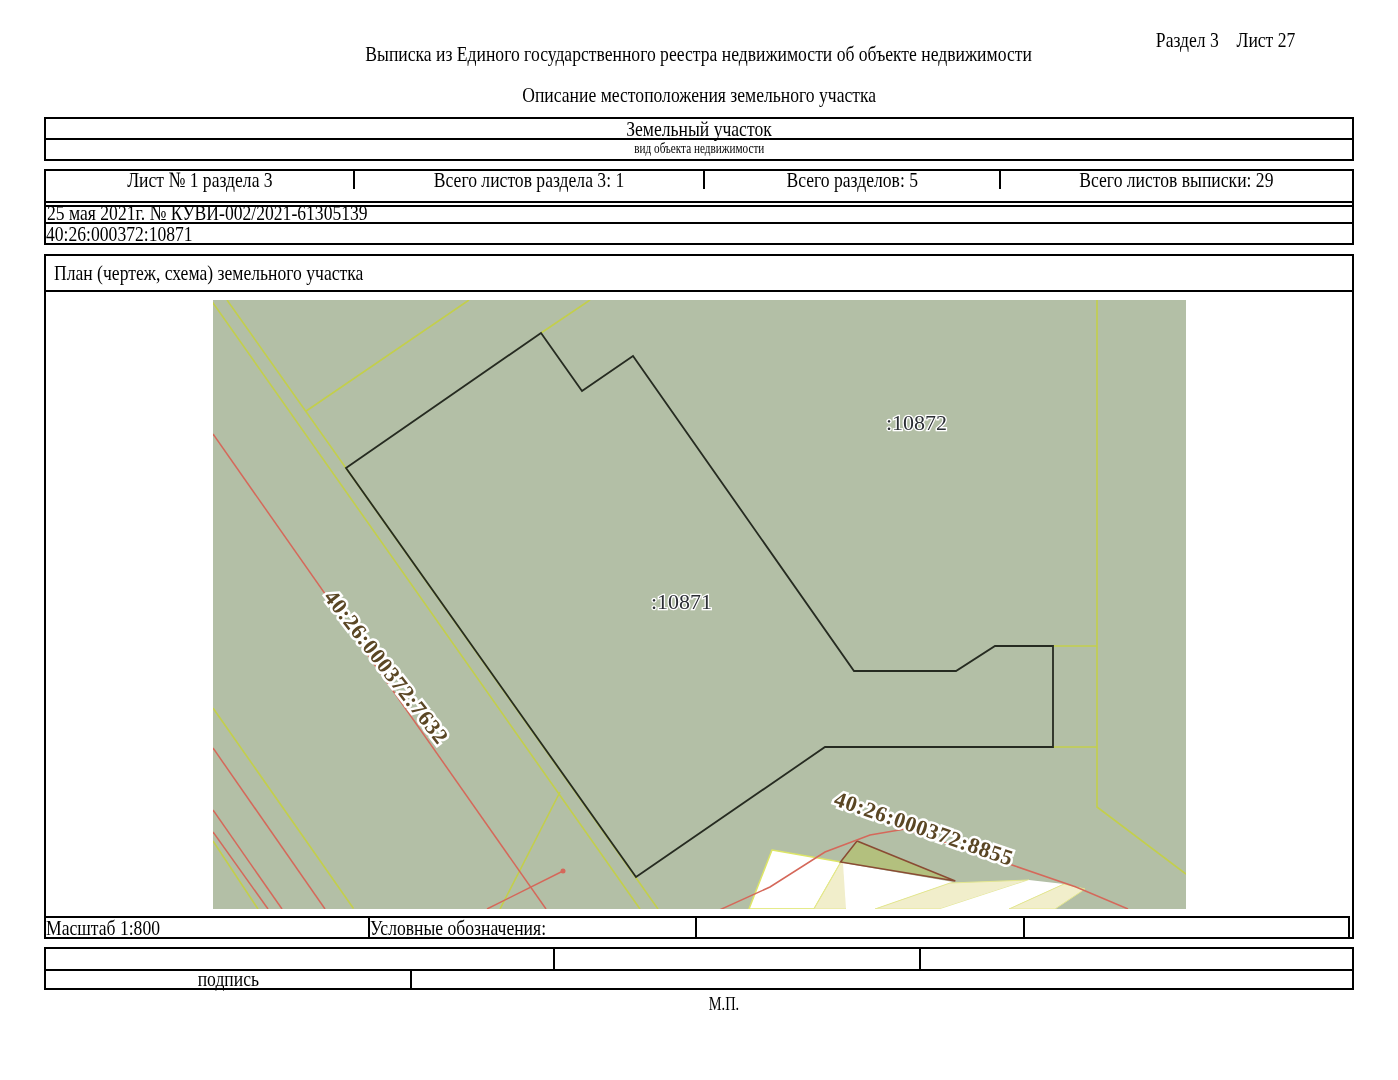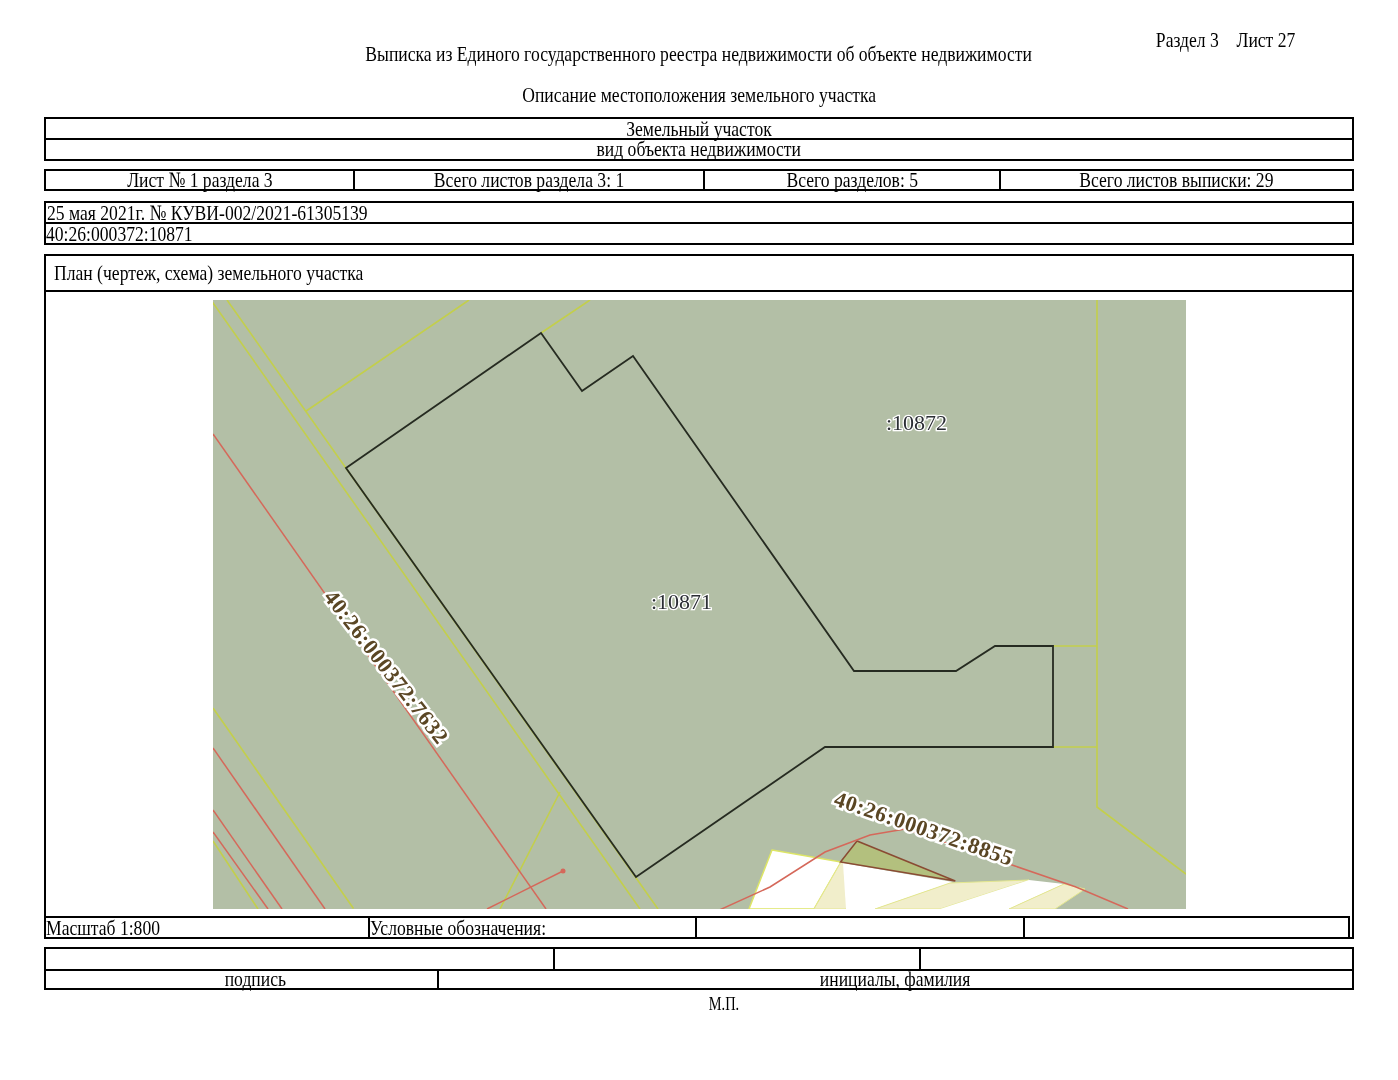--- a/index.html
+++ b/index.html
@@ -17,32 +17,32 @@
 <div class="abs" style="top:27px;left:1000px;width:295px;text-align:right;font-size:22px;"><span class="sxr">Раздел 3&nbsp;&nbsp;&nbsp;&nbsp;Лист 27</span></div>
 
 <div class="abs ctr" style="top:41px;left:0;width:1398px;font-size:22px;"><span class="sxc">Выписка из Единого государственного реестра недвижимости об объекте недвижимости</span></div>
 
 <div class="abs ctr" style="top:82px;left:0;width:1398px;font-size:22px;"><span class="sxc">Описание местоположения земельного участка</span></div>
 
 <div class="abs" style="top:117px;left:44px;width:1306px;border:2px solid #000;">
 
   <div class="ctr" style="height:19px;border-bottom:2px solid #000;font-size:22px;line-height:19px;text-align:center;"><span class="sxc">Земельный участок</span></div>
 
-  <div class="ctr" style="height:19px;font-size:22px;line-height:18px;"><span class="sxc">вид объекта недвижимости</span></div>
+  <div class="ctr" style="height:19px;font-size:14px;line-height:18px;"><span class="sxc">вид объекта недвижимости</span></div>
 </div>
 
 <div class="abs" style="top:169px;left:44px;width:1306px;border:2px solid #000;display:flex;font-size:22px;">
 
   <div class="ctr" style="width:307px;border-right:2px solid #000;height:18px;line-height:17px;"><span class="sxc">Лист № 1 раздела 3</span></div>
 
   <div class="ctr" style="width:348px;border-right:2px solid #000;height:18px;line-height:17px;"><span class="sxc">Всего листов раздела 3: 1</span></div>
 
   <div class="ctr" style="width:294px;border-right:2px solid #000;height:18px;line-height:17px;"><span class="sxc">Всего разделов: 5</span></div>
 
-  <div class="ctr" style="flex:1;height:18px;line-height:17px;"><span class="sxc">Всего листов выписки: 29</span></div>
+  <div class="ctr" style="flex:1;height:34px;line-height:17px;"><span class="sxc">Всего листов выписки: 29</span></div>
 </div>
 
 <div class="abs" style="top:201px;left:44px;width:1306px;border:2px solid #000;font-size:22px;">
 
   <div style="height:19px;border-bottom:2px solid #000;line-height:19px;padding-left:1px;"><span class="sxl">25 мая 2021г. № КУВИ-002/2021-61305139</span></div>
 
   <div style="height:19px;display:flex;line-height:19px;">
     <div style="flex:1;padding-left:0px;"><span class="sxl">40:26:000372:10871</span></div>
   </div>
 </div>
@@ -130,19 +130,18 @@
 
   <div style="height:20px;border-bottom:2px solid #000;display:flex;">
     <div style="width:507px;border-right:2px solid #000;"></div>
     <div style="width:364px;border-right:2px solid #000;"></div>
     <div style="flex:1;"></div>
   </div>
 
   <div style="height:17px;display:flex;line-height:16px;">
 
 
-    <div class="ctr" style="width:364px;border-right:2px solid #000;padding-left:27px;"><span class="sxc">подпись</span></div>
+    <div class="ctr" style="width:364px;border-right:2px solid #000;"><span class="sxc">подпись</span></div>
 
-    <div class="ctr" style="flex:1;"><span class="sxc">инициалы, фамилия</span></div>
   </div>
 </div>
 
 <div class="abs ctr" style="top:994px;left:644px;width:160px;font-size:18px;"><span class="sxc">М.П.</span></div>
 
 </body></html>

